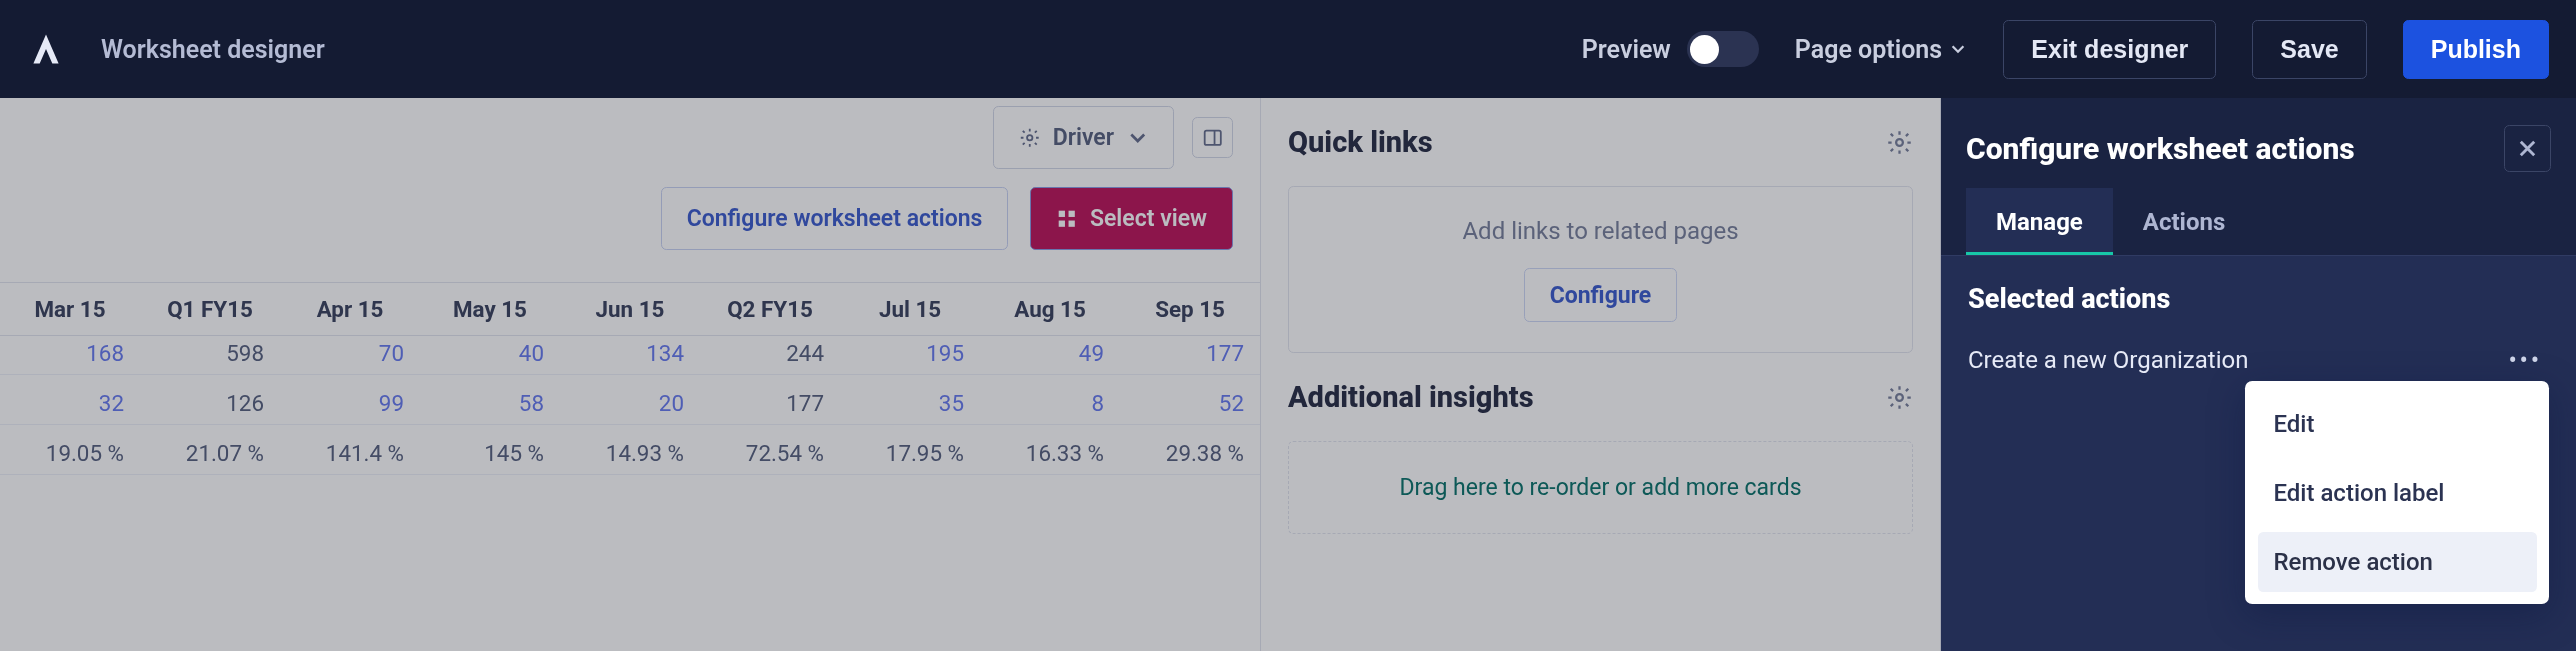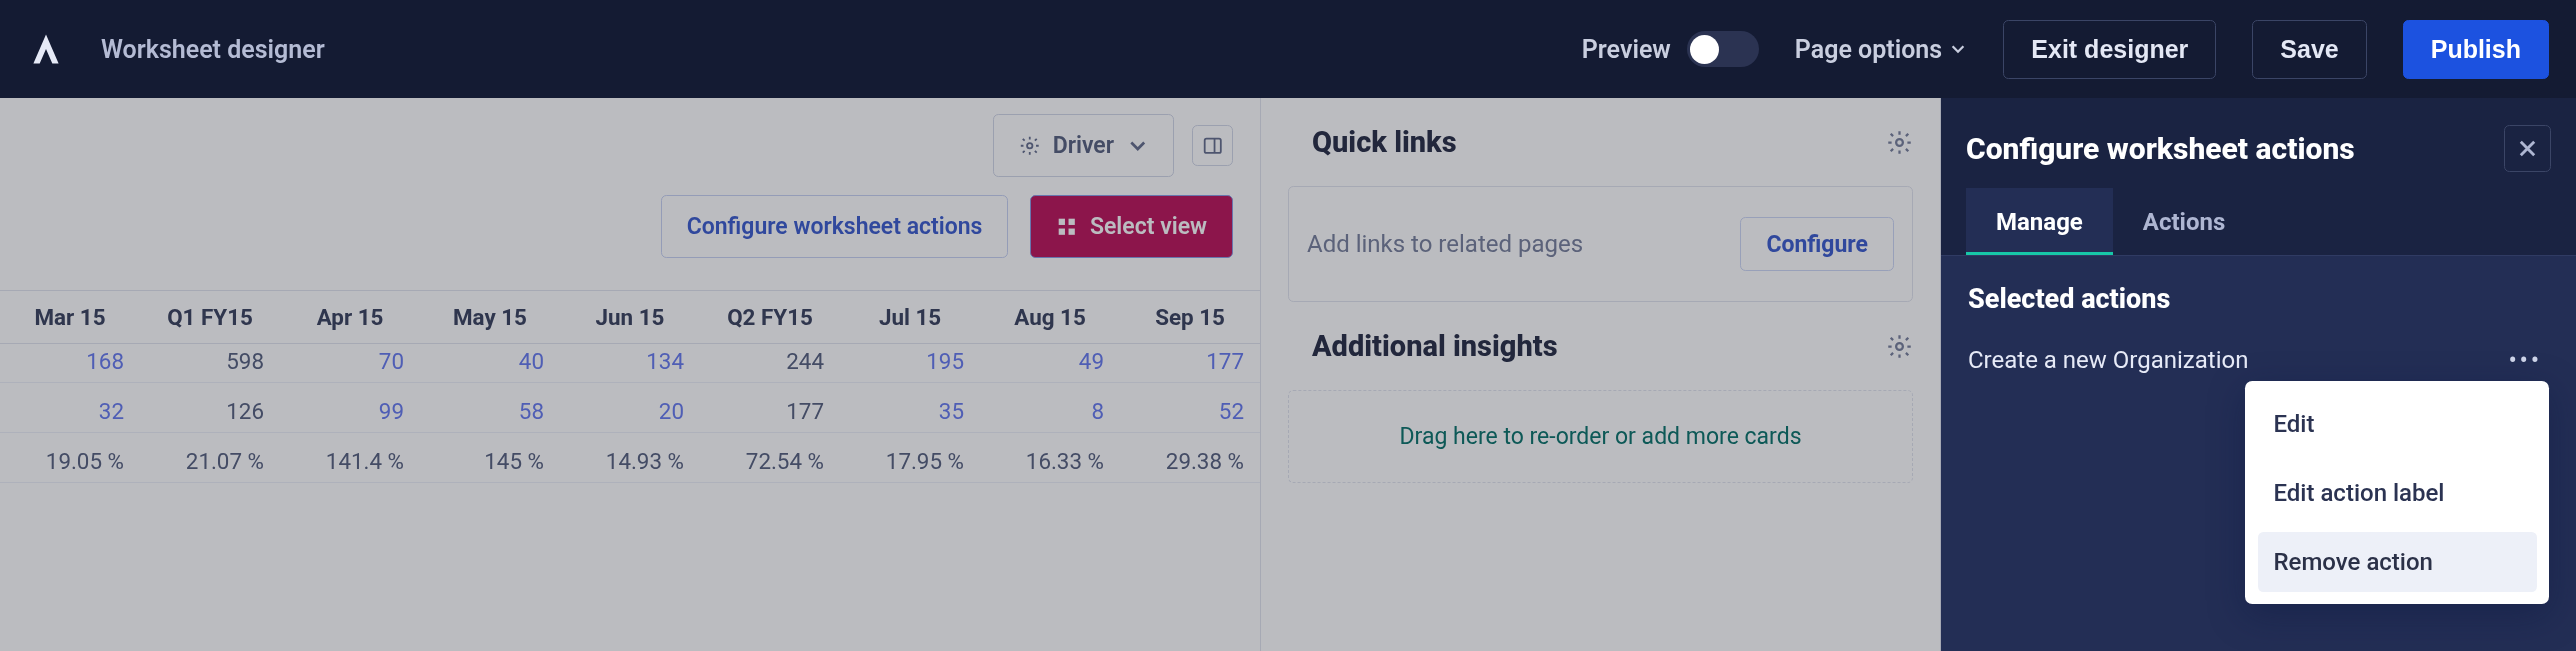--- a/index.html
+++ b/index.html
@@ -36,21 +36,21 @@
   }
   .hbtn.primary { background:#1c52e0; border-color:#1c52e0; color:#fff; }
 
   
   .body { flex:1; display:flex; min-height:0; position:relative; }
 
   
   .left-col { flex:1; position:relative; display:flex; min-width:0; }
   .left-scrim { position:absolute; inset:0; background:rgba(10,14,30,0.28); pointer-events:none; z-index:5; }
 
-  .ws-area { flex:1; display:flex; flex-direction:column; border-right:0.9px solid #e2e5ef; padding-top:16px; }
+  .ws-area { flex:1; display:flex; flex-direction:column; border-right:0.9px solid #e2e5ef; padding-top:8px; }
   .ws-toolbar { display:flex; align-items:center; justify-content:flex-end; gap:18px; padding:0 27px 18px; }
   .wsbtn { height:63px; padding:0 25px; border:1.8px solid #c9d3f3; border-radius:5.4px; display:flex; align-items:center; gap:12.5px; font-size:23px; font-weight:600; }
   .wsbtn.blue-outline { color:#3f5fcf; background:#fff; }
   .wsbtn.blue-outline.sel { background:#be185d; color:#fff; border-color:#8d9ee6; }
   .wsbtn.gray-outline { color:#5a6482; border-color:#d3d8e8; background:#fff; }
   .wsbtn .ico { width:21.5px; height:21.5px; }
   .iconbox { width:41px; height:41px; border:1.8px solid #d3d8e8; border-radius:5.4px; display:flex; align-items:center; justify-content:center; color:#68718f; }
 
   .ws-actions-row { display:flex; align-items:center; justify-content:flex-end; gap:21.5px; padding:0 27px 25px; }
 
@@ -61,25 +61,25 @@
   .cell {
     flex:1; min-width:0;
     padding:0 16px; display:flex; align-items:center; justify-content:flex-end;
     font-size:22.4px; color:#5a6482; border-bottom:0.9px solid #edf0f8;
   }
   .grid .hdr .cell { justify-content:center; border-top:0.9px solid #e2e5ef; border-bottom:0.9px solid #e2e5ef; height:54px; }
   .cell.link { color:#6a7df0; }
 
   
   .side-col { width:680px; display:flex; flex-direction:column; padding:27px 27px 0; gap:27px; border-right:0.9px solid #e2e5ef; }
-  .side-block-title { display:flex; align-items:center; justify-content:space-between; font-size:29px; font-weight:800; color:#2b3148;margin-left:24px; }
+  .side-block-title { display:flex; align-items:center; justify-content:space-between; font-size:29px; font-weight:800; color:#2b3148; }
   .gear { width:27px; height:27px; color:#7b839e; }
   .ql-card {
-    border:0.9px solid #e2e5ef; border-radius:5.4px; padding:30px 18px; display:flex; flex-direction:row; align-items:center; gap:23px;
-    font-size:24px; color:#7b839e;justify-content:space-between;
+    border:0.9px solid #e2e5ef; border-radius:5.4px; padding:30px 18px; display:flex; flex-direction:column; align-items:center; gap:23px;
+    font-size:24px; color:#7b839e;
   }
   .ql-conf-btn { height:54px; padding:0 25px; border:1.8px solid #cfd8f6; border-radius:5.4px; color:#3f5fcf; font-size:23px; font-weight:700; display:flex; align-items:center; }
   .drag-card {
     border:1.8px dashed #e2e5ef; border-radius:5.4px; padding:32px 18px; text-align:center; color:#0f766e; font-size:23px;
   }
 
   
   .right-panel {
     width:635px; background:#1a2342; display:flex; flex-direction:column; color:#e6eaf7; flex:none;
   }

